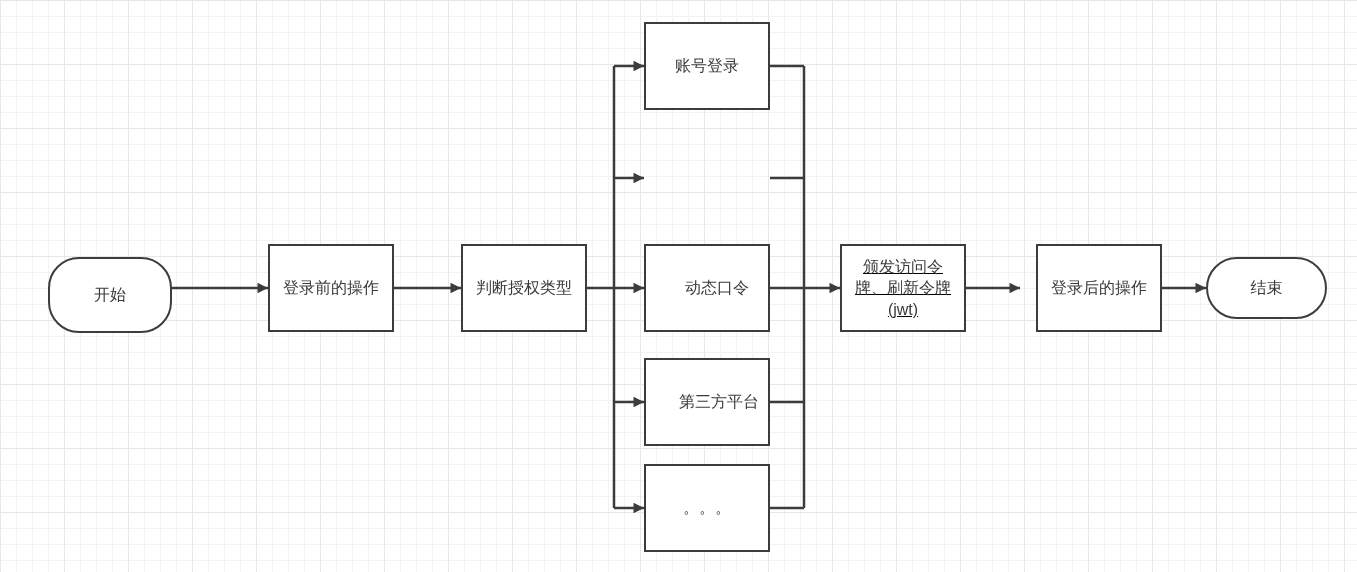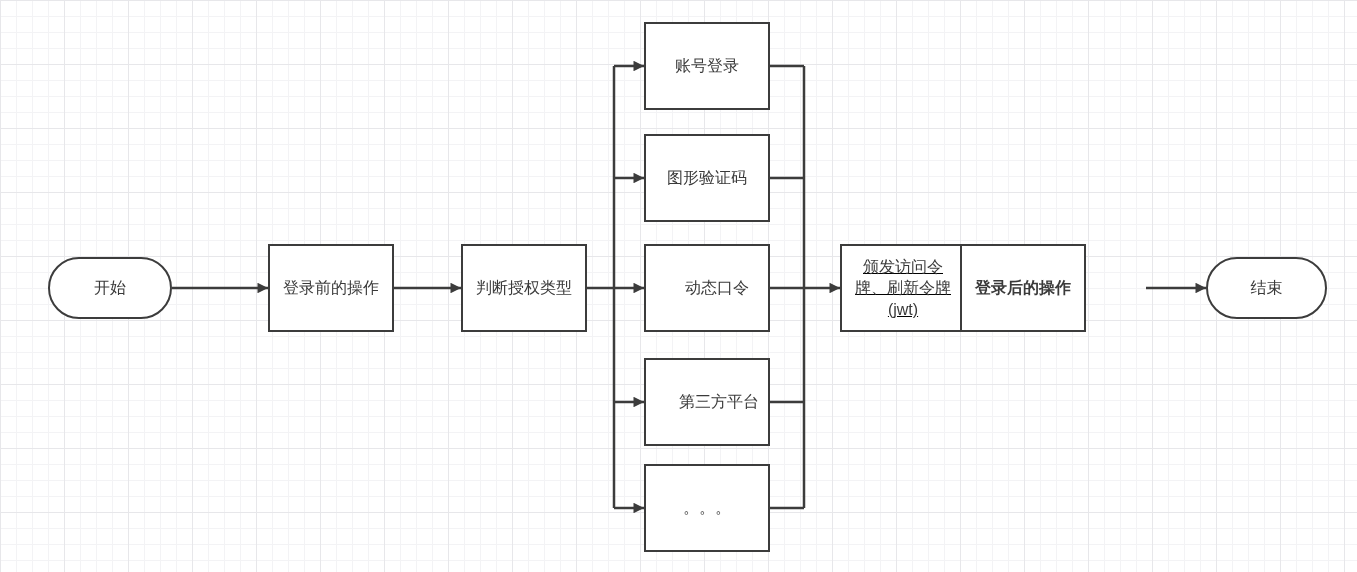--- a/index.html
+++ b/index.html
@@ -38,34 +38,34 @@
     text-align: center;
   }
   .node .label {
     font-size: 16px;
     line-height: 1.35;
     color: #3a3a3a;
     white-space: pre-line;
     padding: 0 4px;
   }
   .rect   { width: 126px; height: 88px; }
-  .pill   { width: 124px; height: 62px; border-radius: 31px; text-align: center; }
+  .pill   { width: 124px; height: 76px; border-radius: 31px; text-align: center; }
   .pill-end { width: 121px; height: 62px; border-radius: 31px; }
 
   
   #n-start        { left: 48px;   top: 257px; }
   #n-pre-login    { left: 268px;  top: 244px; }
   #n-auth-type    { left: 461px;  top: 244px; }
   #n-account      { left: 644px;  top: 22px;  }
   #n-captcha      { left: 644px;  top: 134px; }
   #n-otp          { left: 644px;  top: 244px; padding-left: 20px; }
   #n-third-party  { left: 644px;  top: 358px; padding-left: 24px; }
   #n-ellipsis     { left: 644px;  top: 464px; }
   #n-issue-token  { left: 840px;  top: 244px; text-decoration: underline; }
-  #n-post-login   { left: 960px; top: 244px; font-weight: bold; }
+  #n-post-login   { left: 1036px; top: 244px; }
   #n-end          { left: 1206px; top: 257px; }
 
   .edge {
     stroke: #3c3c3c;
     stroke-width: 2.5;
     fill: none;
   }
 </style>
 </head>
 <body>
@@ -109,23 +109,20 @@
   </div>
 
   <div id="n-account" class="node rect">
     <span class="label">账号登录</span>
   </div>
 
   <div id="n-auth-type" class="node rect">
     <span class="label">判断授权类型</span>
   </div>
 
-  <div id="n-captcha" class="node rect">
-    <span class="label">图形验证码</span>
-  </div>
 
   <div id="n-otp" class="node rect">
     <span class="label">动态口令</span>
   </div>
 
   <div id="n-third-party" class="node rect">
     <span class="label">第三方平台</span>
   </div>
 
   <div id="n-ellipsis" class="node rect">

